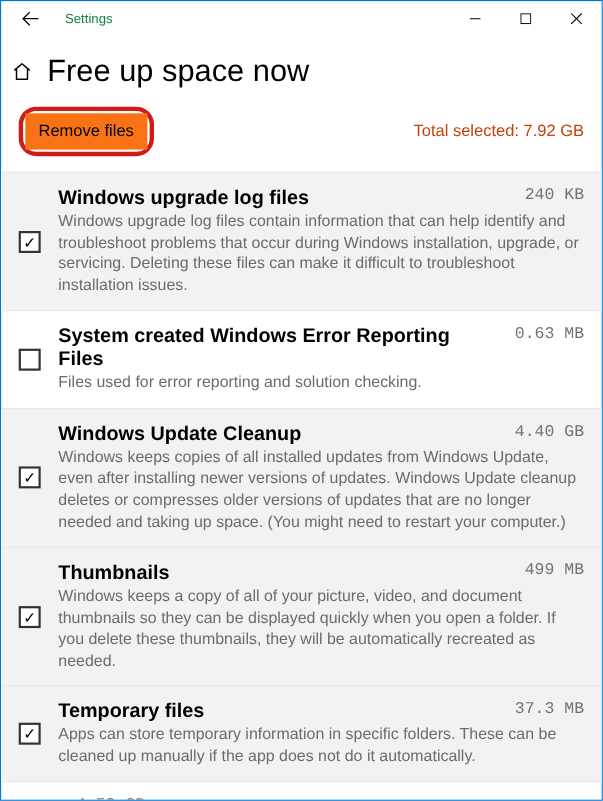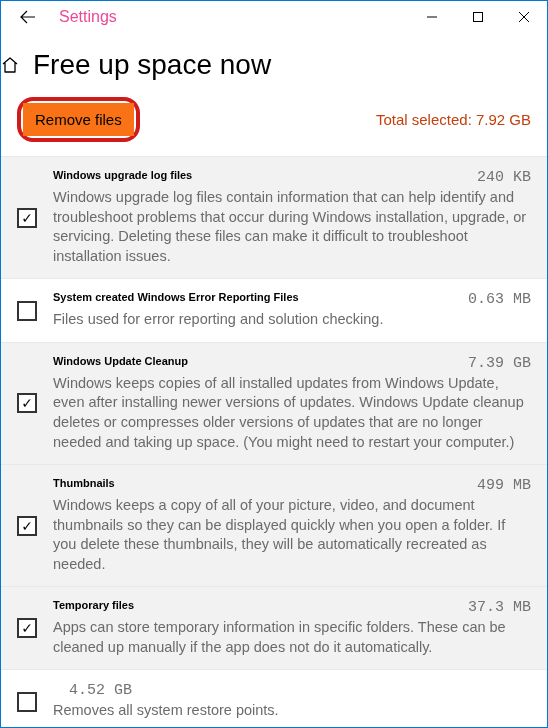--- a/index.html
+++ b/index.html
@@ -22,40 +22,40 @@
       height: 32px;
       padding-left: 8px;
     }
     .back-btn {
       padding: 6px 10px;
       cursor: pointer;
       display: flex;
       align-items: center;
     }
     .title-text {
-      font-size: 16px;
+      font-size: 12px;
       margin-left: 12px;
-      color: #ec4899;
+      color: #15803d;
     }
     .window-controls {
       margin-left: auto;
       display: flex;
     }
     .win-btn {
       width: 46px;
       height: 32px;
       display: flex;
       align-items: center;
       justify-content: center;
       cursor: pointer;
     }
     .header {
       display: flex;
       align-items: center;
-      padding: 16px 16px 6px 0;
+      padding: 16px 16px 6px 10px;
     }
     .home-icon {
       margin-right: 14px;
     }
     .page-title {
       font-size: 28px;
       font-weight: 400;
       color: #000;
     }
     .action-row {
@@ -116,21 +116,21 @@
     }
     .content-col {
       flex: 1;
     }
     .item-header {
       display: flex;
       justify-content: space-between;
       align-items: flex-start;
     }
     .item-title {
-      font-size: 11px;
+      font-size: 18px;
       font-weight: 600;
       color: #000;
     }
     .item-size {
       font-size: 15px;
       color: #737373;
       white-space: nowrap;
       margin-left: 16px;
       font-family: Liberation Mono, monospace;
     }
@@ -212,21 +212,21 @@
         <div class="item-desc">Files used for error reporting and solution checking.</div>
       </div>
     </div>
     <div class="item checked">
       <div class="checkbox-col">
         <div class="checkbox checked"></div>
       </div>
       <div class="content-col">
         <div class="item-header">
           <span class="item-title">Windows Update Cleanup</span>
-          <span class="item-size">7.39 GB</span>
+          <span class="item-size">4.40 GB</span>
         </div>
         <div class="item-desc">Windows keeps copies of all installed updates from Windows Update, even after installing newer versions of updates. Windows Update cleanup deletes or compresses older versions of updates that are no longer needed and taking up space. (You might need to restart your computer.)</div>
       </div>
     </div>
     <div class="item checked">
       <div class="checkbox-col">
         <div class="checkbox checked"></div>
       </div>
       <div class="content-col">
         <div class="item-header">

